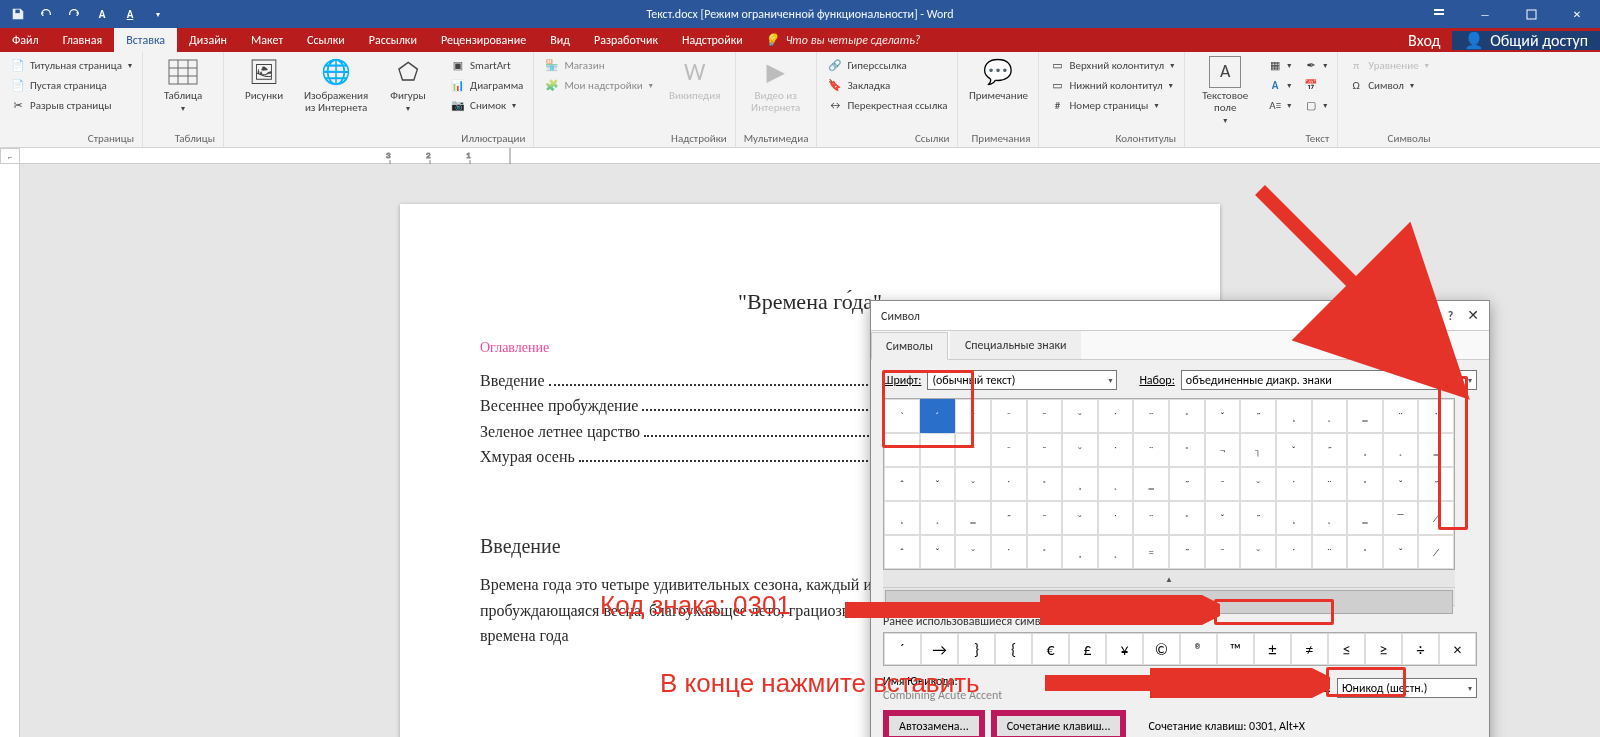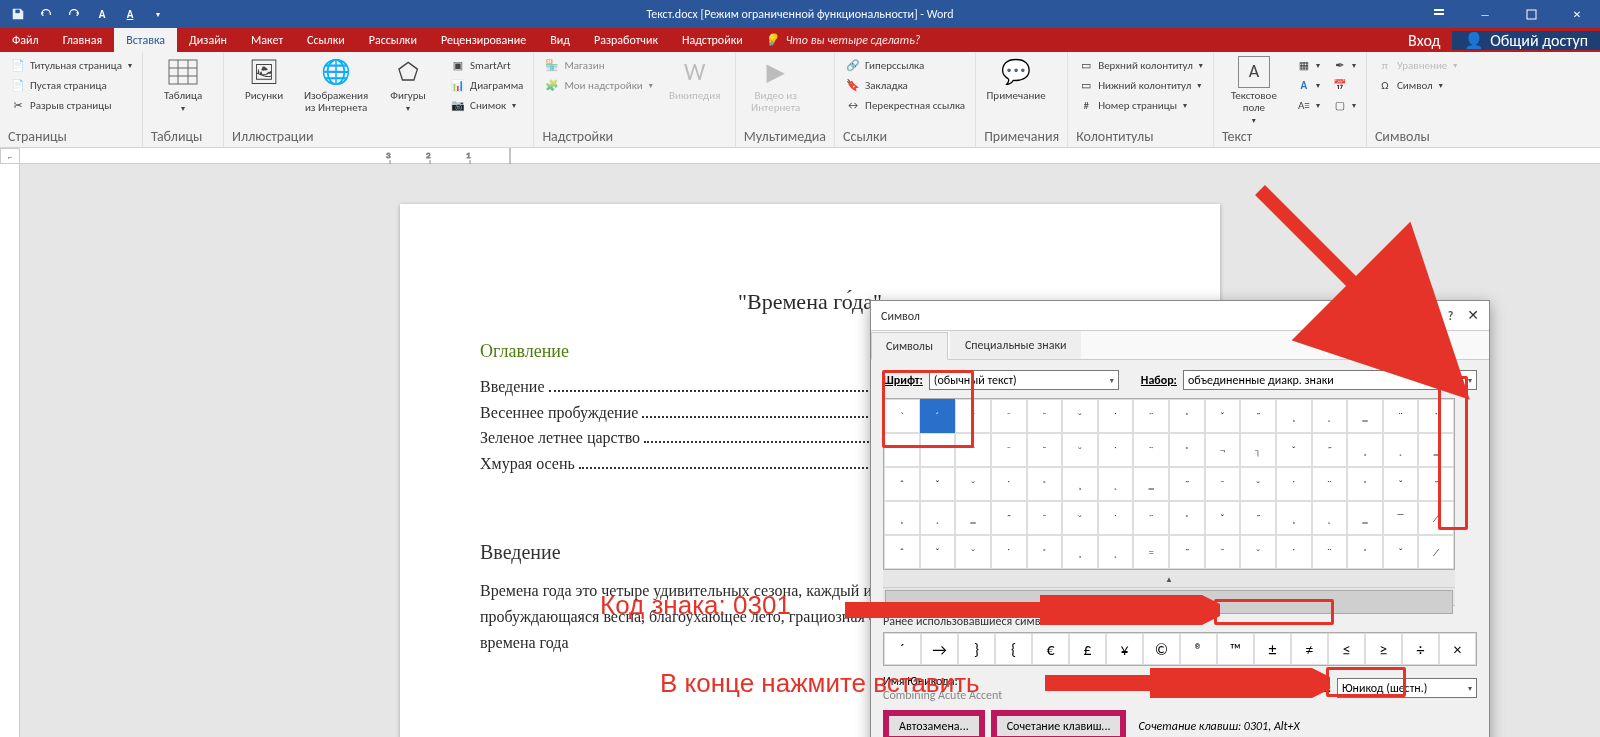--- a/index.html
+++ b/index.html
@@ -19,55 +19,55 @@
   .tab.active { background:#f3f3f3; color:#2b579a; }
   .tellme { margin-left:10px; display:flex; align-items:center; gap:6px; opacity:.9; font-style:italic; }
   .tabs .right { margin-left:auto; display:flex; align-items:center; font-size:16px; }
   .tabs .right .tab { font-style:normal; }
   .share { background:#1e3f73; padding:0 12px; display:flex; align-items:center; gap:6px; }
 
   
   .ribbon { background:#f3f3f3; border-bottom:1px solid #d4d4d4; height:96px; display:flex; }
   .group { border-right:1px solid #e1e1e1; padding:4px 8px 2px 8px; display:flex; flex-direction:column; justify-content:space-between; }
   .group .items { display:flex; gap:8px; }
-  .group .glabel { text-align:left; font-size:14px; color:#666; padding-top:2px; }
+  .group .glabel { text-align:right; font-size:11px; color:#666; padding-top:2px; }
   .stackbtns { display:flex; flex-direction:column; gap:2px; }
   .smallbtn { display:flex; align-items:center; gap:4px; font-size:11px; color:#444; white-space:nowrap; padding:1px 2px; }
   .smallbtn .ic { width:16px; height:16px; display:inline-flex; align-items:center; justify-content:center; }
   .bigbtn { display:flex; flex-direction:column; align-items:center; gap:2px; font-size:11px; color:#444; width:64px; text-align:center; line-height:1.1; }
   .bigbtn .bigic { width:32px; height:32px; display:flex; align-items:center; justify-content:center; font-size:24px; }
   .disabled { color:#999; opacity:.6; }
 
   
   .docwrap { position:relative; height:calc(737px - 28px - 24px - 96px); display:flex; background:#e6e6e6; }
   .vruler { width:20px; background:#fff; border-right:1px solid #ccc; position:relative; margin-top:16px;}
   .hruler { height:16px; background:#fff; border-bottom:1px solid #ccc; margin-left:20px; position:absolute; top:0; left:0; right:0; }
   .tabcorner { position:absolute; top:0; left:0; width:20px; height:16px; background:#fff; border:1px solid #ccc; display:flex;align-items:center;justify-content:center;font-size:9px;color:#555;}
   .docscroll { flex:1; overflow:auto; padding:40px 0 0 0; display:flex; justify-content:center; margin-top:16px;}
   .page { width:820px; min-height:1100px; background:#fff; box-shadow:0 1px 4px rgba(0,0,0,.3); padding:80px 80px; font-family:"Times New Roman",serif; font-size:16px; color:#2a2a2a; line-height:1.6; }
-  .page h2 { color:#4d7c0f; font-weight:normal; font-size:18px; margin:8px 0; }
+  .page h2 { color:#ec4899; font-weight:normal; font-size:14px; margin:8px 0; }
   .page .doc-title { text-align:center; font-size:22px; margin-bottom:18px; }
   .toc-row { display:flex; align-items:baseline; font-size:16px; }
   .toc-row .txt { white-space:nowrap; }
   .toc-row .dots { flex:1; border-bottom:2px dotted #333; margin:0 4px 4px 4px; height:0.8em;}
   .page .body { margin-top:60px; }
 
   
   .dialog { position:absolute; left:870px; top:300px; width:620px; background:#f0f0f0; border:1px solid #8a8a8a; box-shadow:0 4px 14px rgba(0,0,0,.35); font-size:12px; }
   .dlg-title { background:#fff; border-bottom:1px solid #ccc; padding:6px 10px; display:flex; align-items:center; }
   .dlg-title .t { font-size:12px; color:#333; }
   .dlg-title .spacer { flex:1; }
   .dlg-title .q { margin-right:14px; font-weight:bold;color:#555;}
   .dlg-title .close { font-size:14px; color:#333; }
   .dlg-tabs { display:flex; background:#f9f9f9; border-bottom:1px solid #ccc; }
   .dlg-tab { padding:6px 14px; border:1px solid transparent; border-bottom:none; background:#eee; color:#333; margin-right:2px; cursor:pointer;}
   .dlg-tab.active { background:#f0f0f0; border-color:#ccc; border-bottom:1px solid #f0f0f0; position:relative; top:1px; }
   .dlg-body { padding:10px 12px 12px 12px; display:flex; flex-direction:column; gap:8px; }
   .row { display:flex; align-items:center; gap:6px; }
-  .lbl { white-space:nowrap;font-weight:bold; }
+  .lbl { white-space:nowrap; }
   .underline { text-decoration:underline; }
   .combo { flex:1; display:flex; align-items:center; background:#fff; border:1px solid #767676; height:20px; padding:0 4px; }
   .combo .arrow-down-icon { margin-left:auto; font-size:8px; color:#555; }
   .chargrid { border:1px solid #aaa; display:grid; grid-template-columns:repeat(16,1fr); background:#fff; position:relative;}
   .chargrid .cell { border:1px solid #ddd; height:34px; display:flex; align-items:center; justify-content:center; font-size:11px; color:#333;}
   .chargrid .selected { background:#2a6fc9; color:#fff; border-color:#2a6fc9;}
   .scrollbar .btn { height:18px; display:flex; align-items:center; justify-content:center; font-size:8px; color:#555; background:#e6e6e6; border-bottom:1px solid #ccc;}
   .scrollbar .track { flex:1; position:relative; }
   .scrollbar .thumb { position:absolute; top:2px; left:2px; right:2px; height:24px; background:#cfcfcf; border:1px solid #aaa;}
   .recent-wrap { }
@@ -556,21 +556,21 @@
       <span class="lbl">из:</span>
       <div class="combo" style="max-width:140px;">
           <span>Юникод (шестн.)</span>
           <span class="arrow-down-icon">▾</span>
         </div>
     </div>
 
     <div class="btnrow">
       <div class="wbtn">Автозамена...</div>
       <div class="wbtn">Сочетание клавиш...</div>
-      <span style="margin-left:6px;font-style:italic;">Сочетание клавиш: 0301, Alt+X</span>
+      <span style="margin-left:16px;">Сочетание клавиш: 0301, Alt+X</span>
     </div>
   </div>
 
 </div>
 
 <div class="redbox" style="left:882px; top:370px; width:92px; height:78px;"></div>
 <div class="redbox" style="left:1438px; top:376px; width:30px; height:154px;"></div>
 <div class="redbox" style="left:1214px; top:599px; width:120px; height:26px;"></div>
 <div class="redbox" style="left:1326px; top:667px; width:80px; height:30px;"></div>
 

